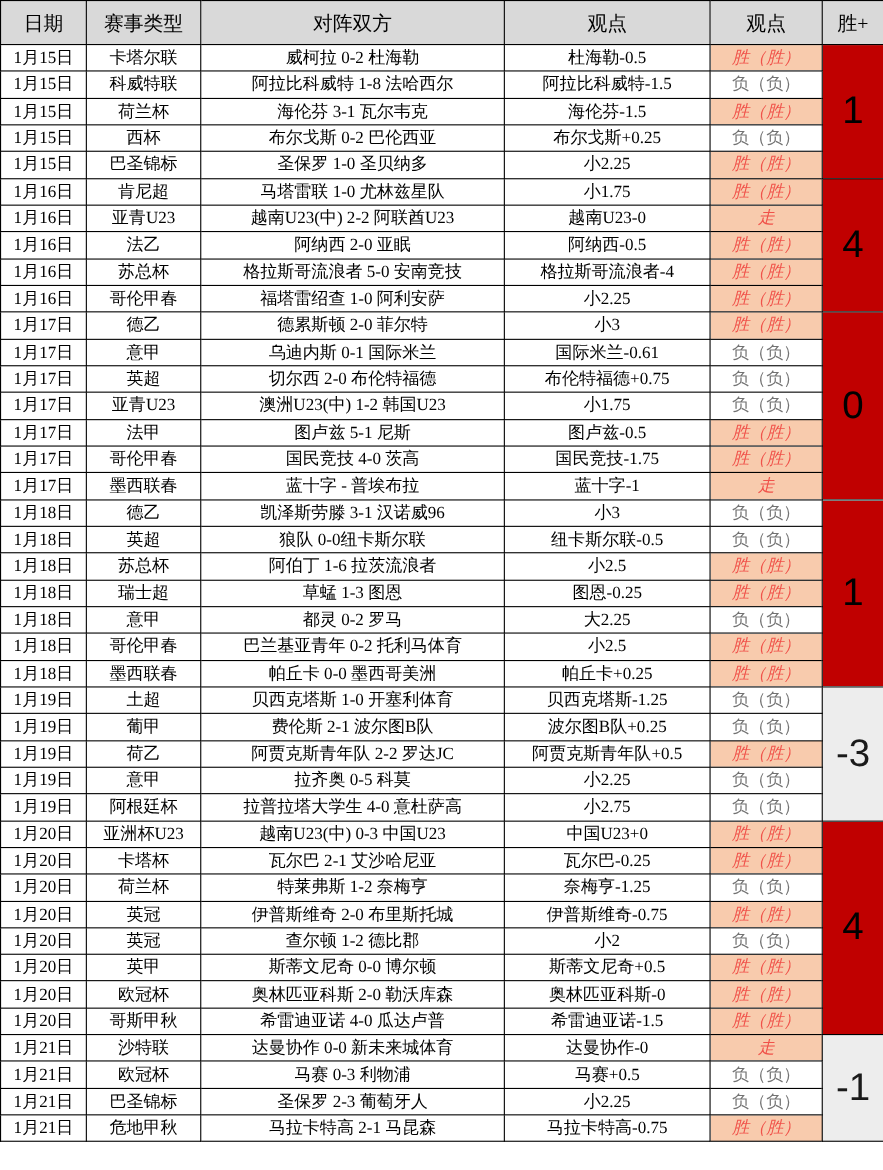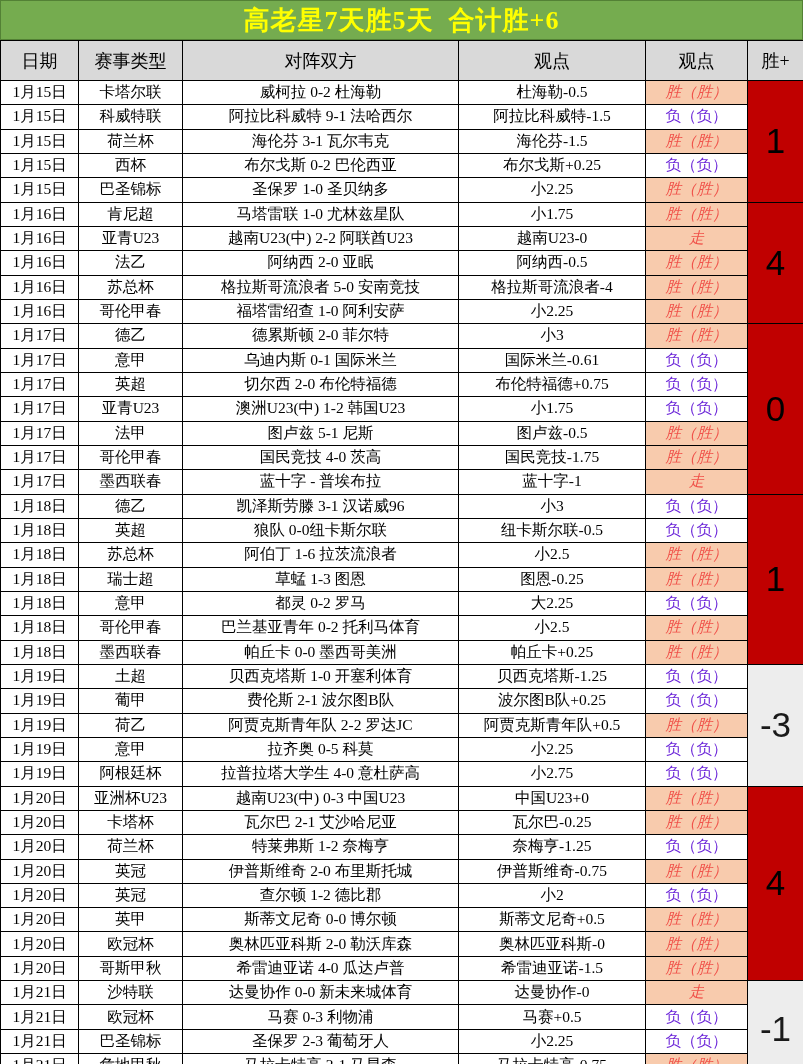--- a/index.html
+++ b/index.html
@@ -41,34 +41,33 @@
     font-weight:normal;
     color:#000;
   }
   tbody tr { height:24.34px; }
   tbody td { font-size:15.5px; color:#000; background:#fff; }
   td.res-win, td.res-push {
     background:var(--win-bg,#f8cbad);
     color:var(--win-text,#f0524a);
     font-style:italic;
   }
-  td.res-loss { background:#fff; color:#6d28d9; }
+  td.res-loss { background:#fff; color:#737373; }
   td.score-cell {
     font-family:"Liberation Sans", sans-serif;
     font-size:35px;
     font-weight:normal;
   }
   td.score-pos { background:var(--score-pos-bg,#c00000); color:#000; }
   td.score-neg { background:var(--score-neg-bg,#ededed); color:#1a1a1a; }
 </style>
 </head>
 <body>
 
 <div class="sheet">
-  <div class="title-bar">高老星7天胜5天  合计胜+6</div>
   <table class="results">
     <colgroup>
       <col style="width:78px">
         <col style="width:104px">
         <col style="width:276px">
       <col style="width:187px">
         <col style="width:102px">
         <col style="width:56px">
     </colgroup>
     <thead>
@@ -86,21 +85,21 @@
           <td>1月15日</td>
           <td>卡塔尔联</td>
           <td>威柯拉 0-2 杜海勒</td>
           <td>杜海勒-0.5</td>
           <td class="res-win">胜（胜）</td>
           <td rowspan="5" class="score-cell score-pos">1</td>
         </tr>
         <tr>
           <td>1月15日</td>
           <td>科威特联</td>
-          <td>阿拉比科威特 9-1 法哈西尔</td>
+          <td>阿拉比科威特 1-8 法哈西尔</td>
           <td>阿拉比科威特-1.5</td>
           <td class="res-loss">负（负）</td>
         </tr>
         <tr>
           <td>1月15日</td>
           <td>荷兰杯</td>
           <td>海伦芬 3-1 瓦尔韦克</td>
           <td>海伦芬-1.5</td>
           <td class="res-win">胜（胜）</td>
         </tr>

